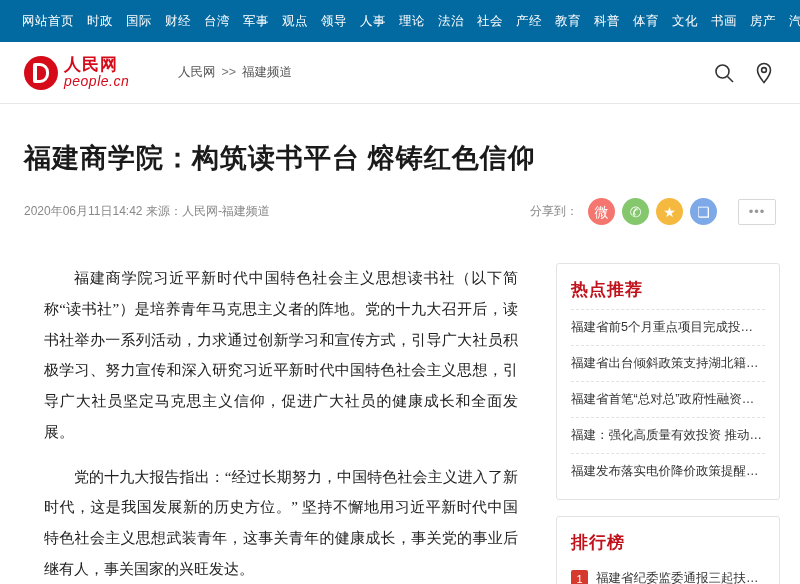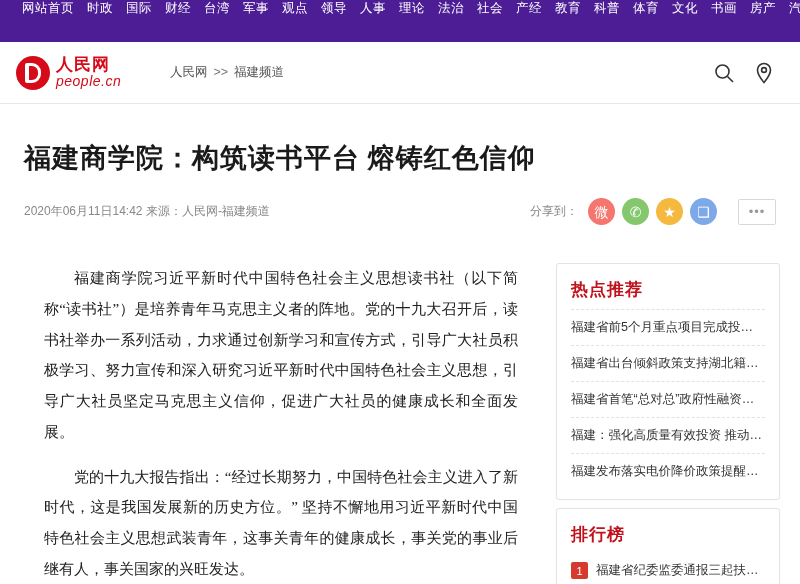--- a/index.html
+++ b/index.html
@@ -10,24 +10,24 @@
   }
   body {
     width: 800px;
     height: 584px;
     overflow: hidden;
     position: relative;
   }
 
   
   .topnav {
-    background: #4c1d95;
+    background: #0369a1;
     height: 42px;
     display: flex;
-    align-items: flex-start;
+    align-items: center;
     padding: 0 22px;
     box-sizing: border-box;
   }
   .topnav .nav-left {
     display: flex;
     align-items: center;
     flex: 1;
     flex-wrap: nowrap;
   }
   .topnav a {
@@ -38,21 +38,21 @@
     white-space: nowrap;
     letter-spacing: 0.5px;
   }
 
   
   .logobar {
     height: 62px;
     border-bottom: 1px solid #e8e8e8;
     display: flex;
     align-items: center;
-    padding: 0 16px;
+    padding: 0 24px;
     box-sizing: border-box;
     position: relative;
   }
   .logo-wrap {
     display: flex;
     align-items: center;
     width: 120px;
   }
   .logo-mark {
     width: 34px;
@@ -201,21 +201,21 @@
     font-family: "Liberation Serif", serif;
   }
   .sidebar {
     margin-left: 38px;
     width: 224px;
     flex: none;
   }
   .panel {
     border: 1px solid #e3e3e3;
     border-radius: 3px;
-    margin-bottom: 8px;
+    margin-bottom: 16px;
     padding: 14px 14px 10px 14px;
     box-sizing: border-box;
   }
   .panel-title {
     font-size: 17px;
     font-weight: bold;
     color: #c1121c;
     margin-bottom: 8px;
     letter-spacing: 1px;
     font-family: "Liberation Serif", serif;

